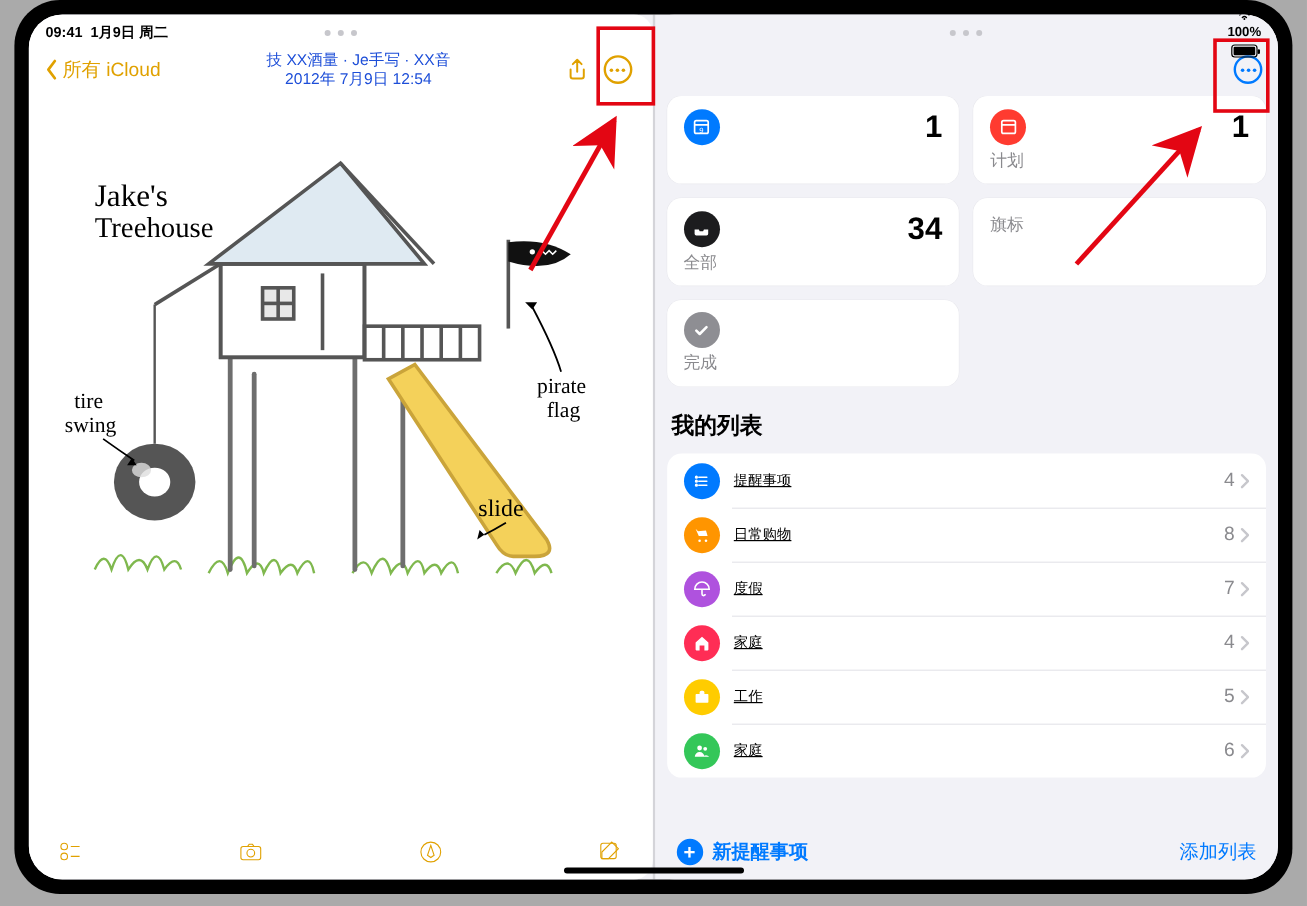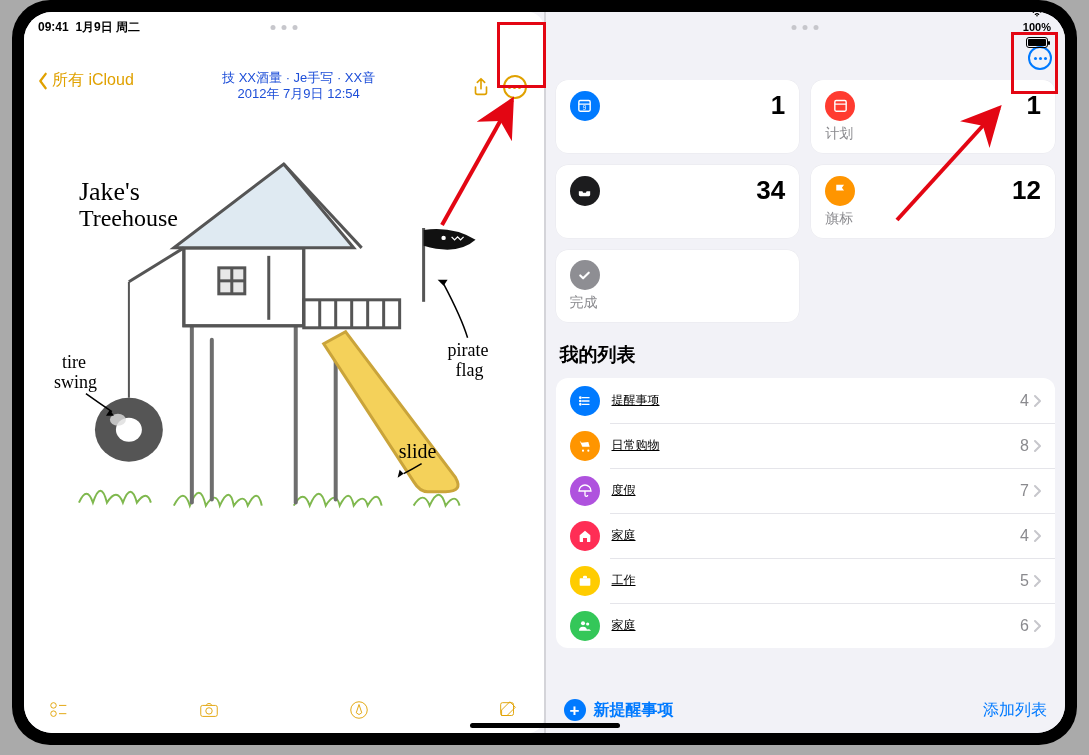--- a/index.html
+++ b/index.html
@@ -19,21 +19,21 @@
   
   .status{height:24px;display:flex;align-items:center;font-size:12px;font-weight:600;padding:6px 14px 0 14px;color:#000;position:relative;}
   .status .pill{position:absolute;left:50%;transform:translateX(-50%);display:flex;gap:6px;}
   .pill span{width:5px;height:5px;border-radius:50%;background:#c7c7cc;}
   .status .right-icons{margin-left:auto;display:flex;align-items:center;gap:4px;font-size:11px;flex-direction:column;}
   .wifi-icon{width:14px;height:10px;}
   .batt{width:22px;height:11px;border:1px solid #000;border-radius:3px;position:relative;}
   .batt::after{content:"";position:absolute;right:-3px;top:3px;width:2px;height:4px;background:#000;border-radius:1px;}
   .batt .fill{position:absolute;left:1px;top:1px;bottom:1px;right:1px;background:#000;border-radius:1px;}
   
-  .notes-header{display:flex;align-items:flex-start;padding:6px 12px;height:44px;color:#e0a100;margin-top:28px;}
+  .notes-header{display:flex;align-items:center;padding:6px 12px;height:44px;color:#e0a100;}
   .back{display:flex;align-items:center;font-size:16px;color:#e0a100;gap:2px;}
   .back svg{width:14px;height:18px;}
   .notes-header .title-faded{flex:1;text-align:center;font-size:13px;color:#1d4ed8;line-height:1.2;}
   .icnbtn{width:34px;height:34px;display:flex;align-items:center;justify-content:center;border-radius:50%;}
   .icnbtn svg{width:22px;height:22px;}
   .more-circle{border:2px solid #e0a100;border-radius:50%;width:24px;height:24px;display:flex;align-items:center;justify-content:center;}
   .more-circle span{width:3px;height:3px;background:#e0a100;border-radius:50%;margin:0 1px;}
   .more-circle.blue{border-color:#007aff;}
   .more-circle.blue span{background:#007aff;}
   .note-canvas{flex:1;position:relative;}
@@ -268,30 +268,23 @@
           </div>
           <div class="card">
             <div class="top">
               <div class="badge" style="background:#1c1c1e">
                 <svg viewBox="0 0 24 24" fill="#fff">
                     <path d="M4 13h5l1 2h4l1-2h5v5a2 2 0 0 1-2 2H6a2 2 0 0 1-2-2z"></path>
                   </svg>
               </div>
               <div class="big">34</div>
             </div>
+            <div class="lab">全部</div>
           </div>
           <div class="card">
-            <div class="top">
-              <div class="badge" style="background:#ff9500">
-                <svg viewBox="0 0 24 24" fill="#fff">
-                    <path d="M6 4v16M6 4h11l-3 4 3 4H6"></path>
-                  </svg>
-              </div>
-              <div class="big">12</div>
-            </div>
             <div class="lab">旗标</div>
           </div>
           <div class="card full">
             <div class="top">
               <div class="badge" style="background:#8e8e93">
                 <svg viewBox="0 0 24 24" fill="none" stroke="#fff" stroke-width="3" stroke-linecap="round" stroke-linejoin="round">
                     <path d="M6 12l4 4 8-8"></path>
                   </svg>
               </div>
               <div class="big"></div>

